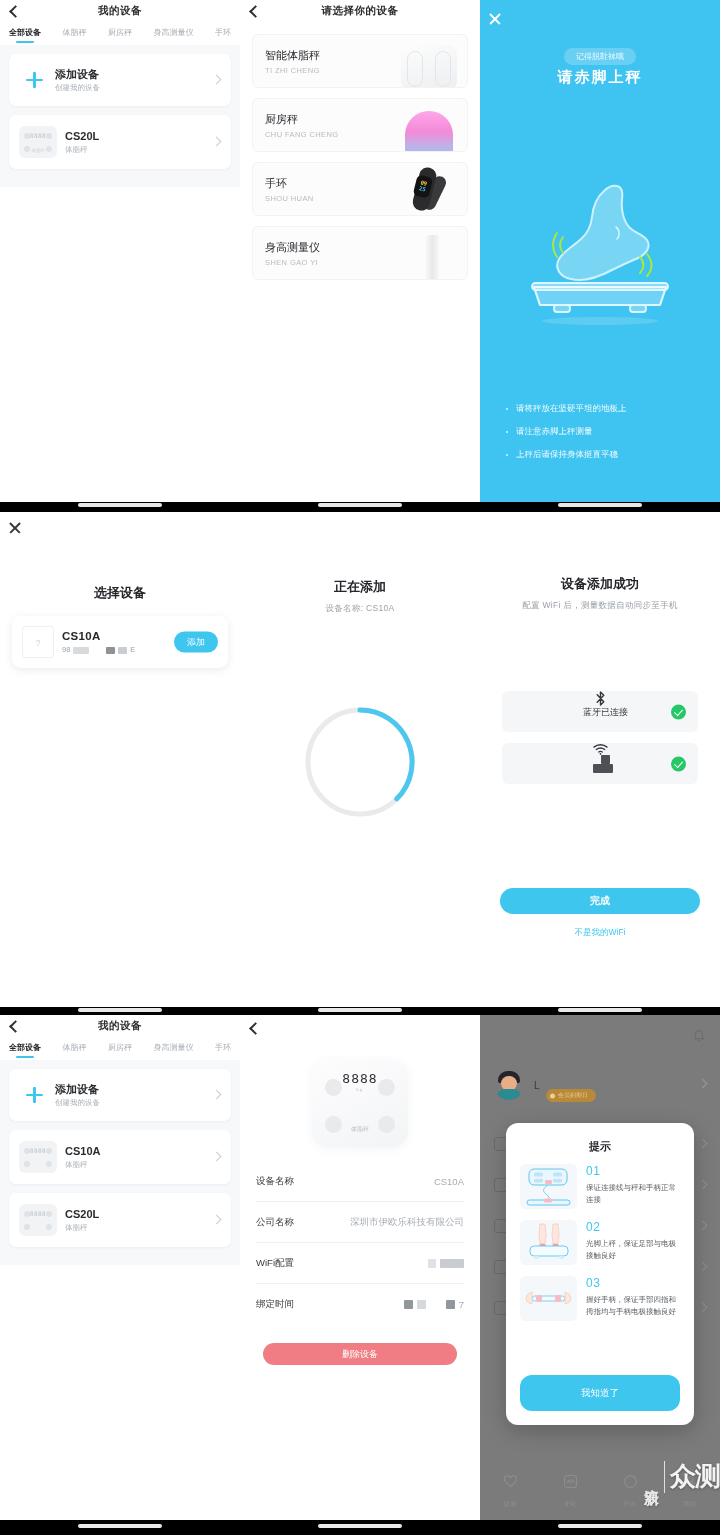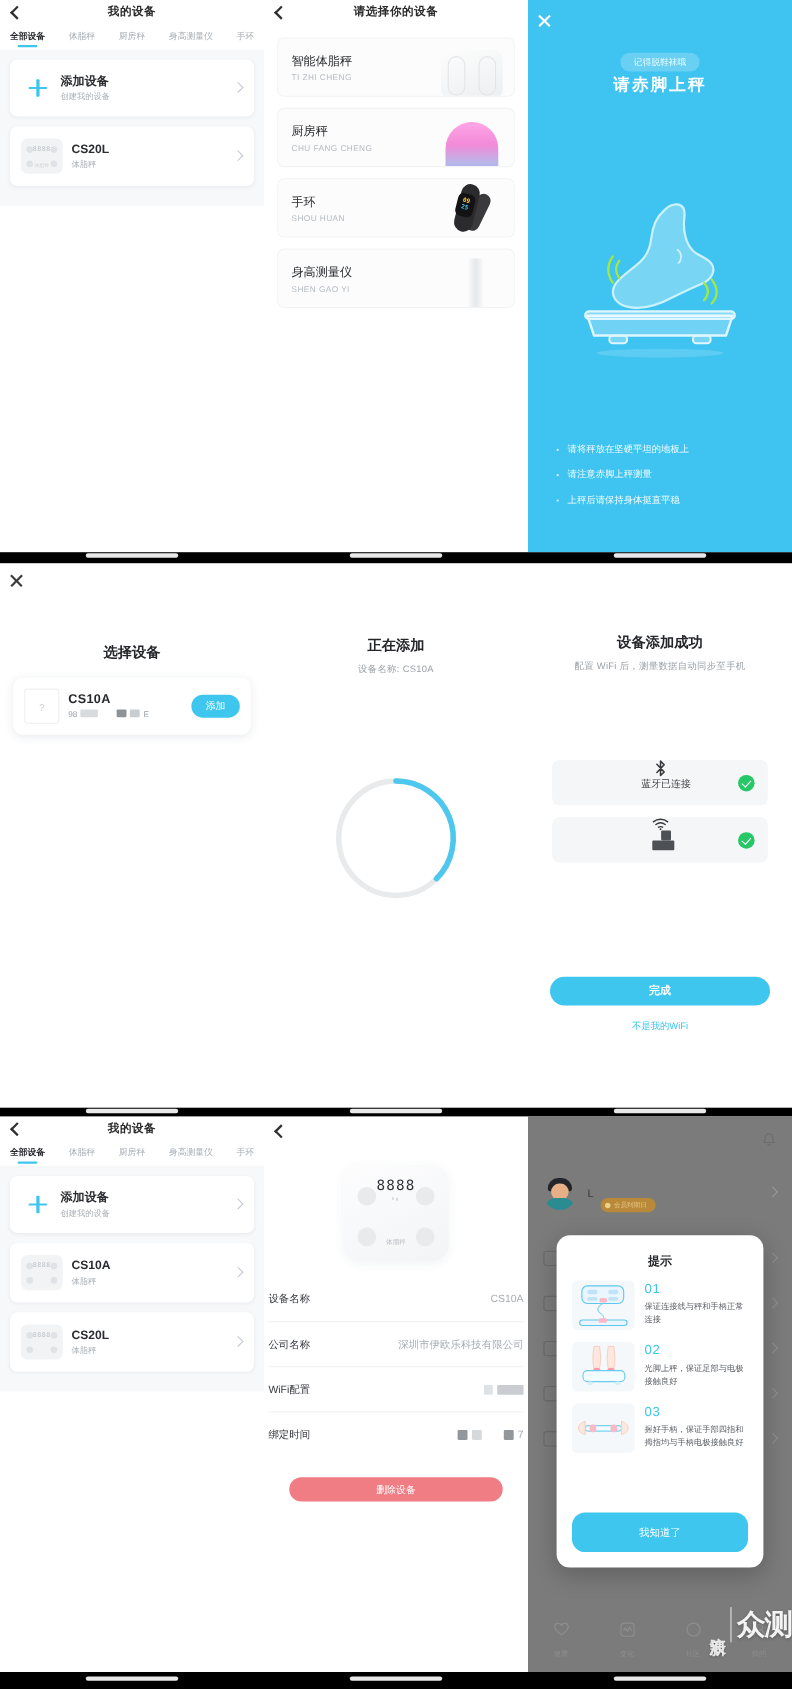--- a/index.html
+++ b/index.html
@@ -195,21 +195,21 @@
   }
   .found-thumb {
     width: 32px; height: 32px; flex: 0 0 32px; margin-right: 8px;
     border: 1px solid #eef0f2; border-radius: 3px; position: relative; background: #fff;
   }
   .found-thumb::after {
     content: "?"; position: absolute; left: 50%; top: 52%; transform: translate(-50%,-50%);
     font-size: 9px; color: #cfd4d9;
   }
   .found-name { font-size: 11.5px; font-weight: bold; color: #26282c; letter-spacing: .3px; }
-  .found-sub { font-size: 7.5px; color: #9aa1a8; margin-top: 3px; display: flex; align-items: flex-start; gap: 3px; }
+  .found-sub { font-size: 7.5px; color: #9aa1a8; margin-top: 3px; display: flex; align-items: flex-end; gap: 3px; }
   .redact { display: inline-block; height: 7px; border-radius: 1px; }
   .btn-add {
     position: absolute; right: 10px; top: 50%; transform: translateY(-50%);
     background: #3ec6ee; color: #fff; font-size: 9px; border: none; border-radius: 11px;
     padding: 4px 13px; cursor: pointer;
   }
 
   
   .sub-center { text-align: center; font-size: 8.5px; color: #9aa1a8; margin-top: 7px; letter-spacing: .3px; }
   .spinner-wrap { position: absolute; left: 50%; transform: translateX(-50%); top: 190px; }
@@ -251,21 +251,21 @@
   .hero-scale .seg {
     position: absolute; left: 50%; top: 12px; transform: translateX(-50%);
     font-family: "DejaVu Sans Mono", monospace; font-size: 13px; color: #2f3236; letter-spacing: 1px;
   }
   .hero-scale .seg-sub {
     position: absolute; left: 50%; top: 28px; transform: translateX(-50%);
     font-size: 4px; color: #b8bdc3; letter-spacing: 1.5px;
   }
   .hero-scale .hl { position: absolute; left: 50%; bottom: 13px; transform: translateX(-50%); font-size: 6px; color: #b8bdc3; }
 
-  .info-list { margin: 14px 4px 0; }
+  .info-list { margin: 14px 16px 0; }
   .info-row {
     display: flex; align-items: center; justify-content: space-between;
     height: 41px; border-bottom: 1px solid #f0f1f3; font-size: 9.5px;
   }
   .info-row .k { color: #35383d; }
   .info-row .v { color: #a7adb4; display: flex; align-items: center; gap: 4px; }
   .btn-danger {
     display: block; margin: 18px auto 0; width: 194px; height: 22px; border: none;
     border-radius: 11px; background: #f07d84; color: #fff; font-size: 9px; cursor: pointer;
   }

